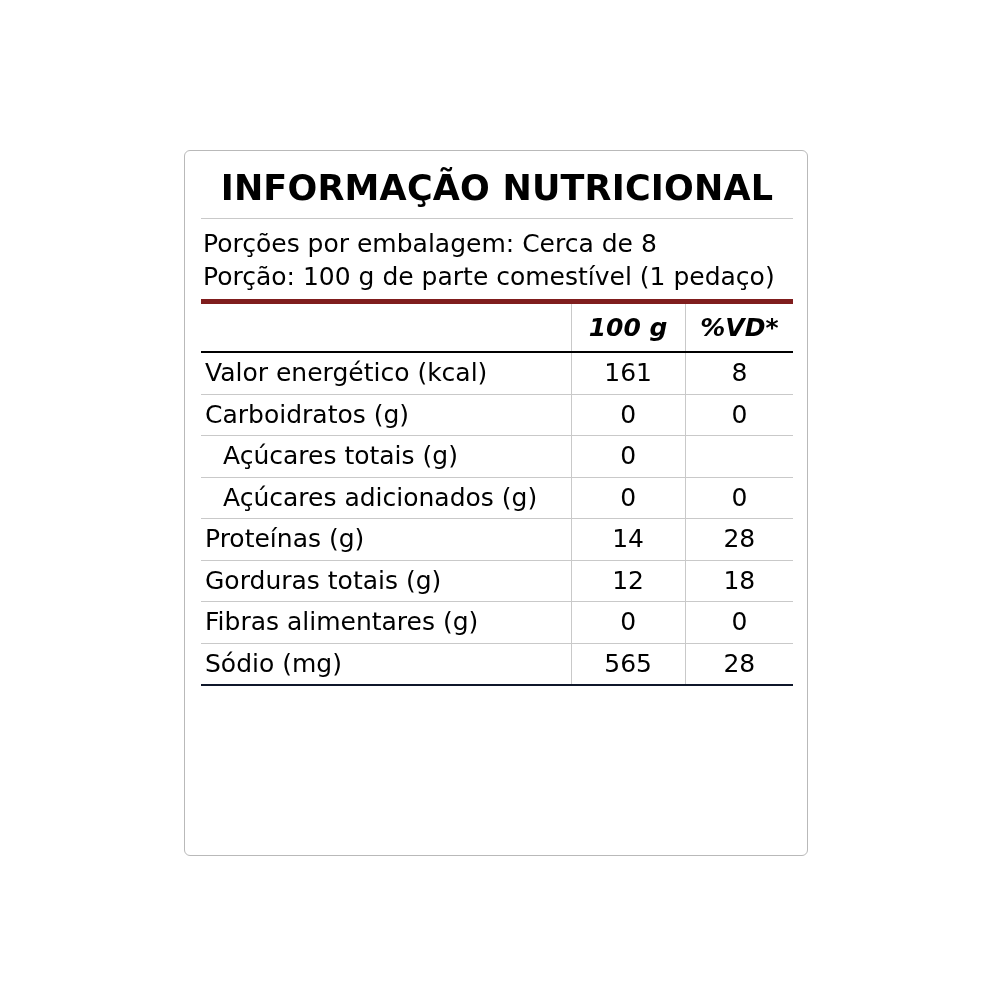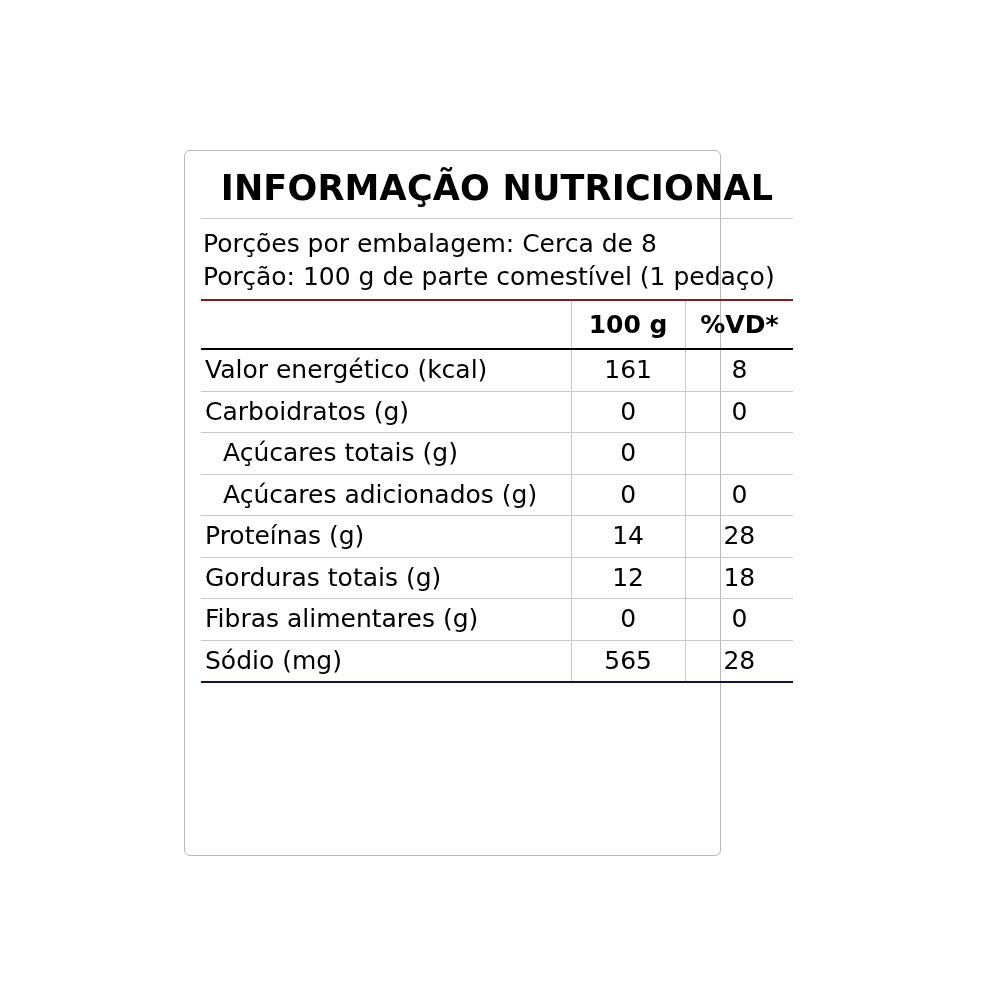--- a/index.html
+++ b/index.html
@@ -21,21 +21,21 @@
     height: 1000px;
     background: #ffffff;
     overflow: hidden;
   }
 
   
   .panel {
     position: absolute;
     left: 184px;
     top: 150px;
-    width: 537px;
+    width: 624px;
     height: 706px;
     border: 1px solid #b9b9b9;
     border-radius: 6px;
     background: #ffffff;
     box-sizing: border-box;
   }
 
   .inner {
     position: absolute;
     left: 16px;
@@ -83,25 +83,26 @@
   table.nutri th,
   table.nutri td {
     padding: 5px 4px 6px 4px;
     line-height: 1.18;
     vertical-align: baseline;
     border-bottom: 1px solid #c9c9c9;
   }
 
   table.nutri thead th {
     border-bottom: 2px solid #000000;
-    border-top: 2px solid #7f1d1d;
+    border-top: 5px solid #7f1d1d;
     font-weight: bold;
     text-align: center;
     padding-top: 9px;
     padding-bottom: 9px;
+    font-style: italic;
   }
   table.nutri thead th.hname {
     text-align: left;
   }
 
   td.name, th.hname {
     text-align: left;
     white-space: nowrap;
   }
   td.name.indent {

